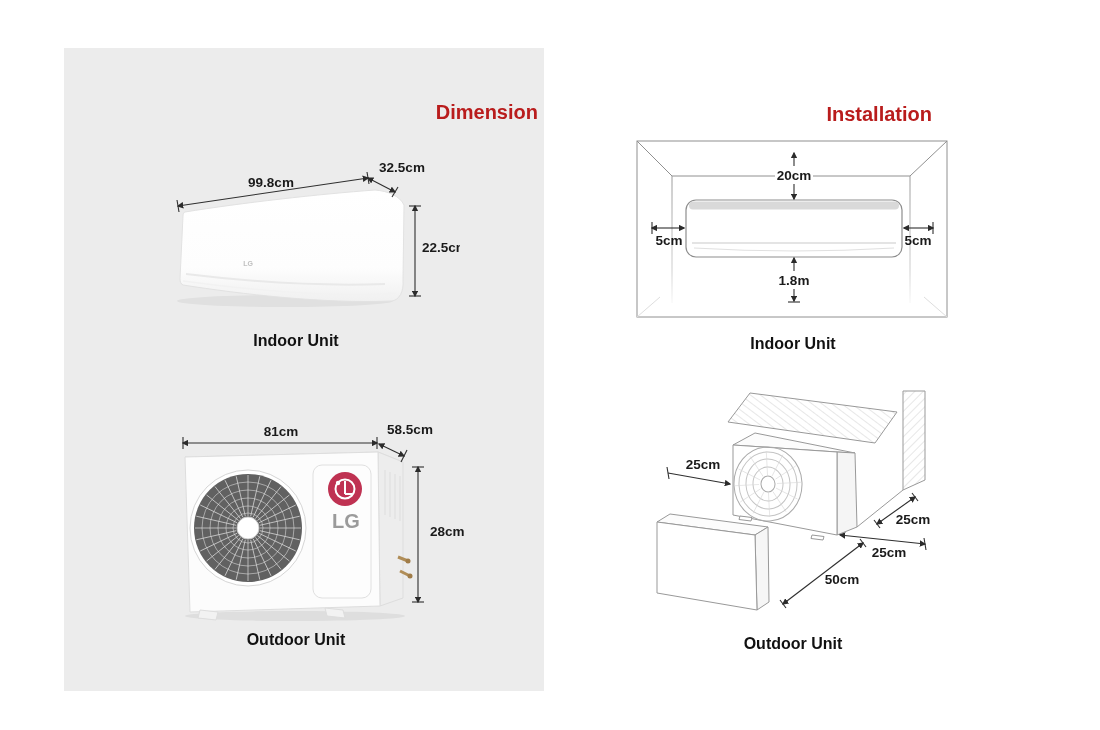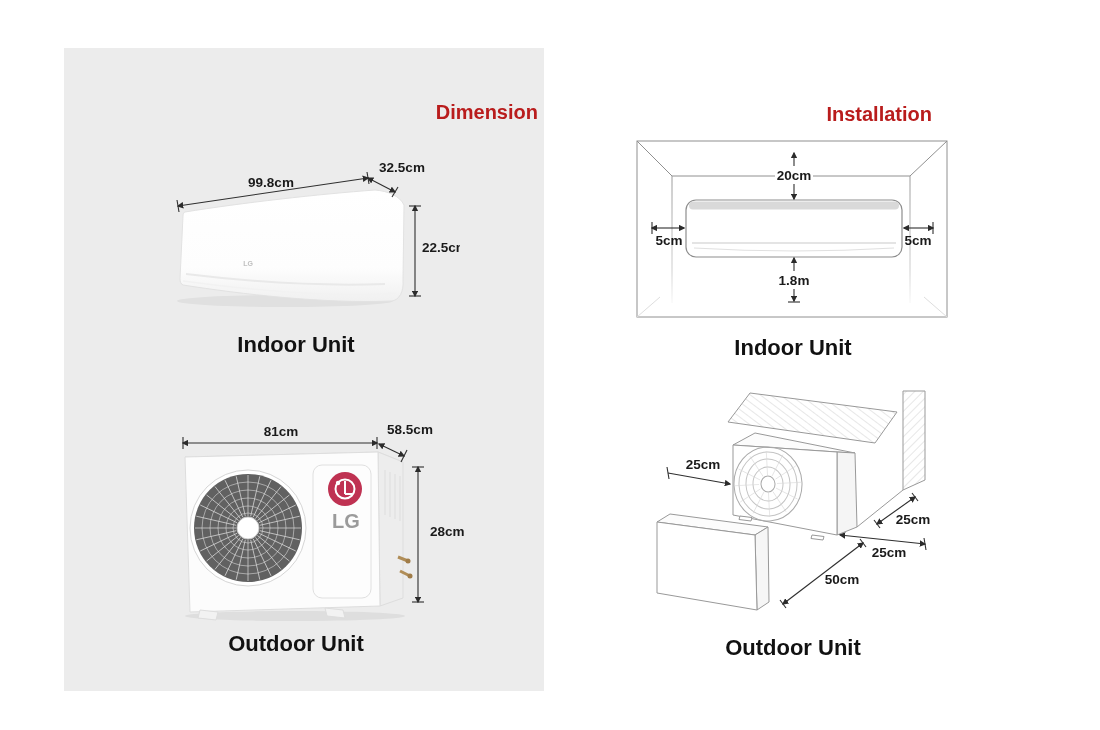--- a/index.html
+++ b/index.html
@@ -1,20 +1,20 @@
 <!DOCTYPE html>
 <html><head>
 <meta charset="utf-8">
 <style>
   html,body{margin:0;padding:0;background:#fff;}
   #page{position:relative;width:1100px;height:730px;background:#ffffff;overflow:hidden;
         font-family:"Liberation Sans","DejaVu Sans",sans-serif;color:#111;}
   .panel-bg{position:absolute;left:64px;top:48px;width:480px;height:643px;background:#ececec;}
   .title{position:absolute;font-size:20px;font-weight:700;color:#b91c1c;text-align:right;}
-  .caption{position:absolute;font-size:22px;font-weight:700;color:#111;text-align:center;}
+  .caption{position:absolute;font-size:16px;font-weight:700;color:#111;text-align:center;}
   .fig{position:absolute;}
   svg text{font-family:"Liberation Sans","DejaVu Sans",sans-serif;}
   .dimtxt{font-size:13.5px;font-weight:700;fill:#1a1a1a;}
   .dimline{stroke:#2f2f2f;stroke-width:1.1;fill:none;}
   .tick{stroke:#2f2f2f;stroke-width:1.1;}
   .outline{stroke:#909090;stroke-width:1;fill:none;}
 </style>
 </head>
 <body>
 

